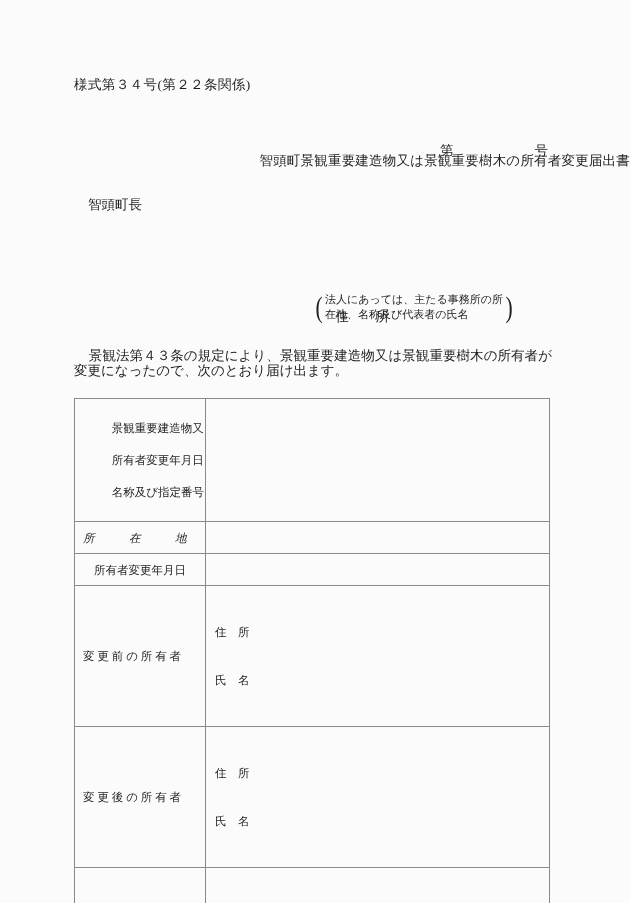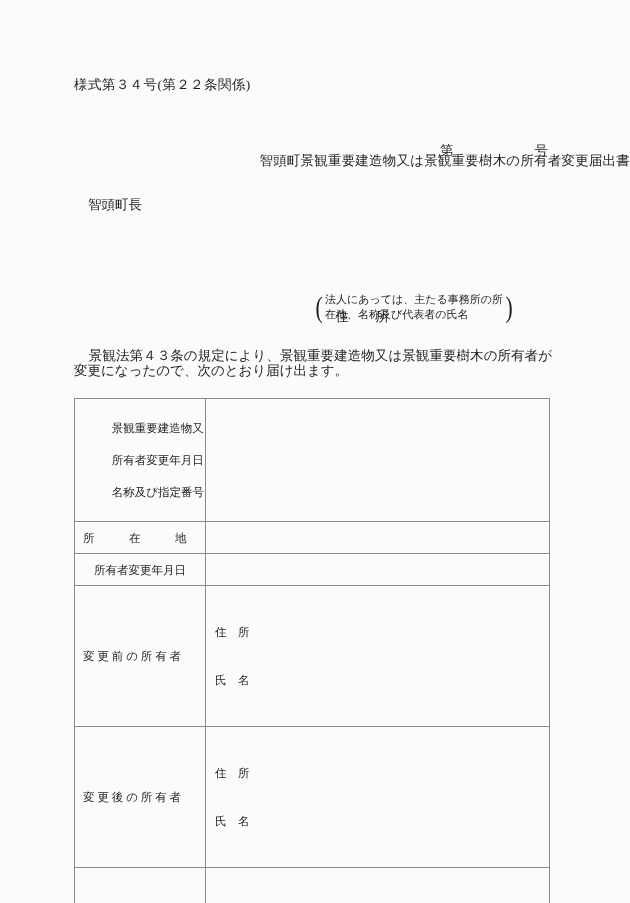--- a/index.html
+++ b/index.html
@@ -157,21 +157,21 @@
   }
   .form-table td.value .sub {
     display: block;
     white-space: pre;
   }
   .form-table td.value.blank {
     padding: 0;
   }
 
   .r1 { height: 58px; }
-  .r2 { height: 32px; }
+  .r2 { height: 32px; font-style: italic; }
   .r3 { height: 32px; text-align: center; }
   .r4 { height: 52px; }
   .r5 { height: 53px; }
   .r6 { height: 178px; }
 
   .form-table td.label.multiline {
     vertical-align: middle;
   }
 </style>
 </head>

